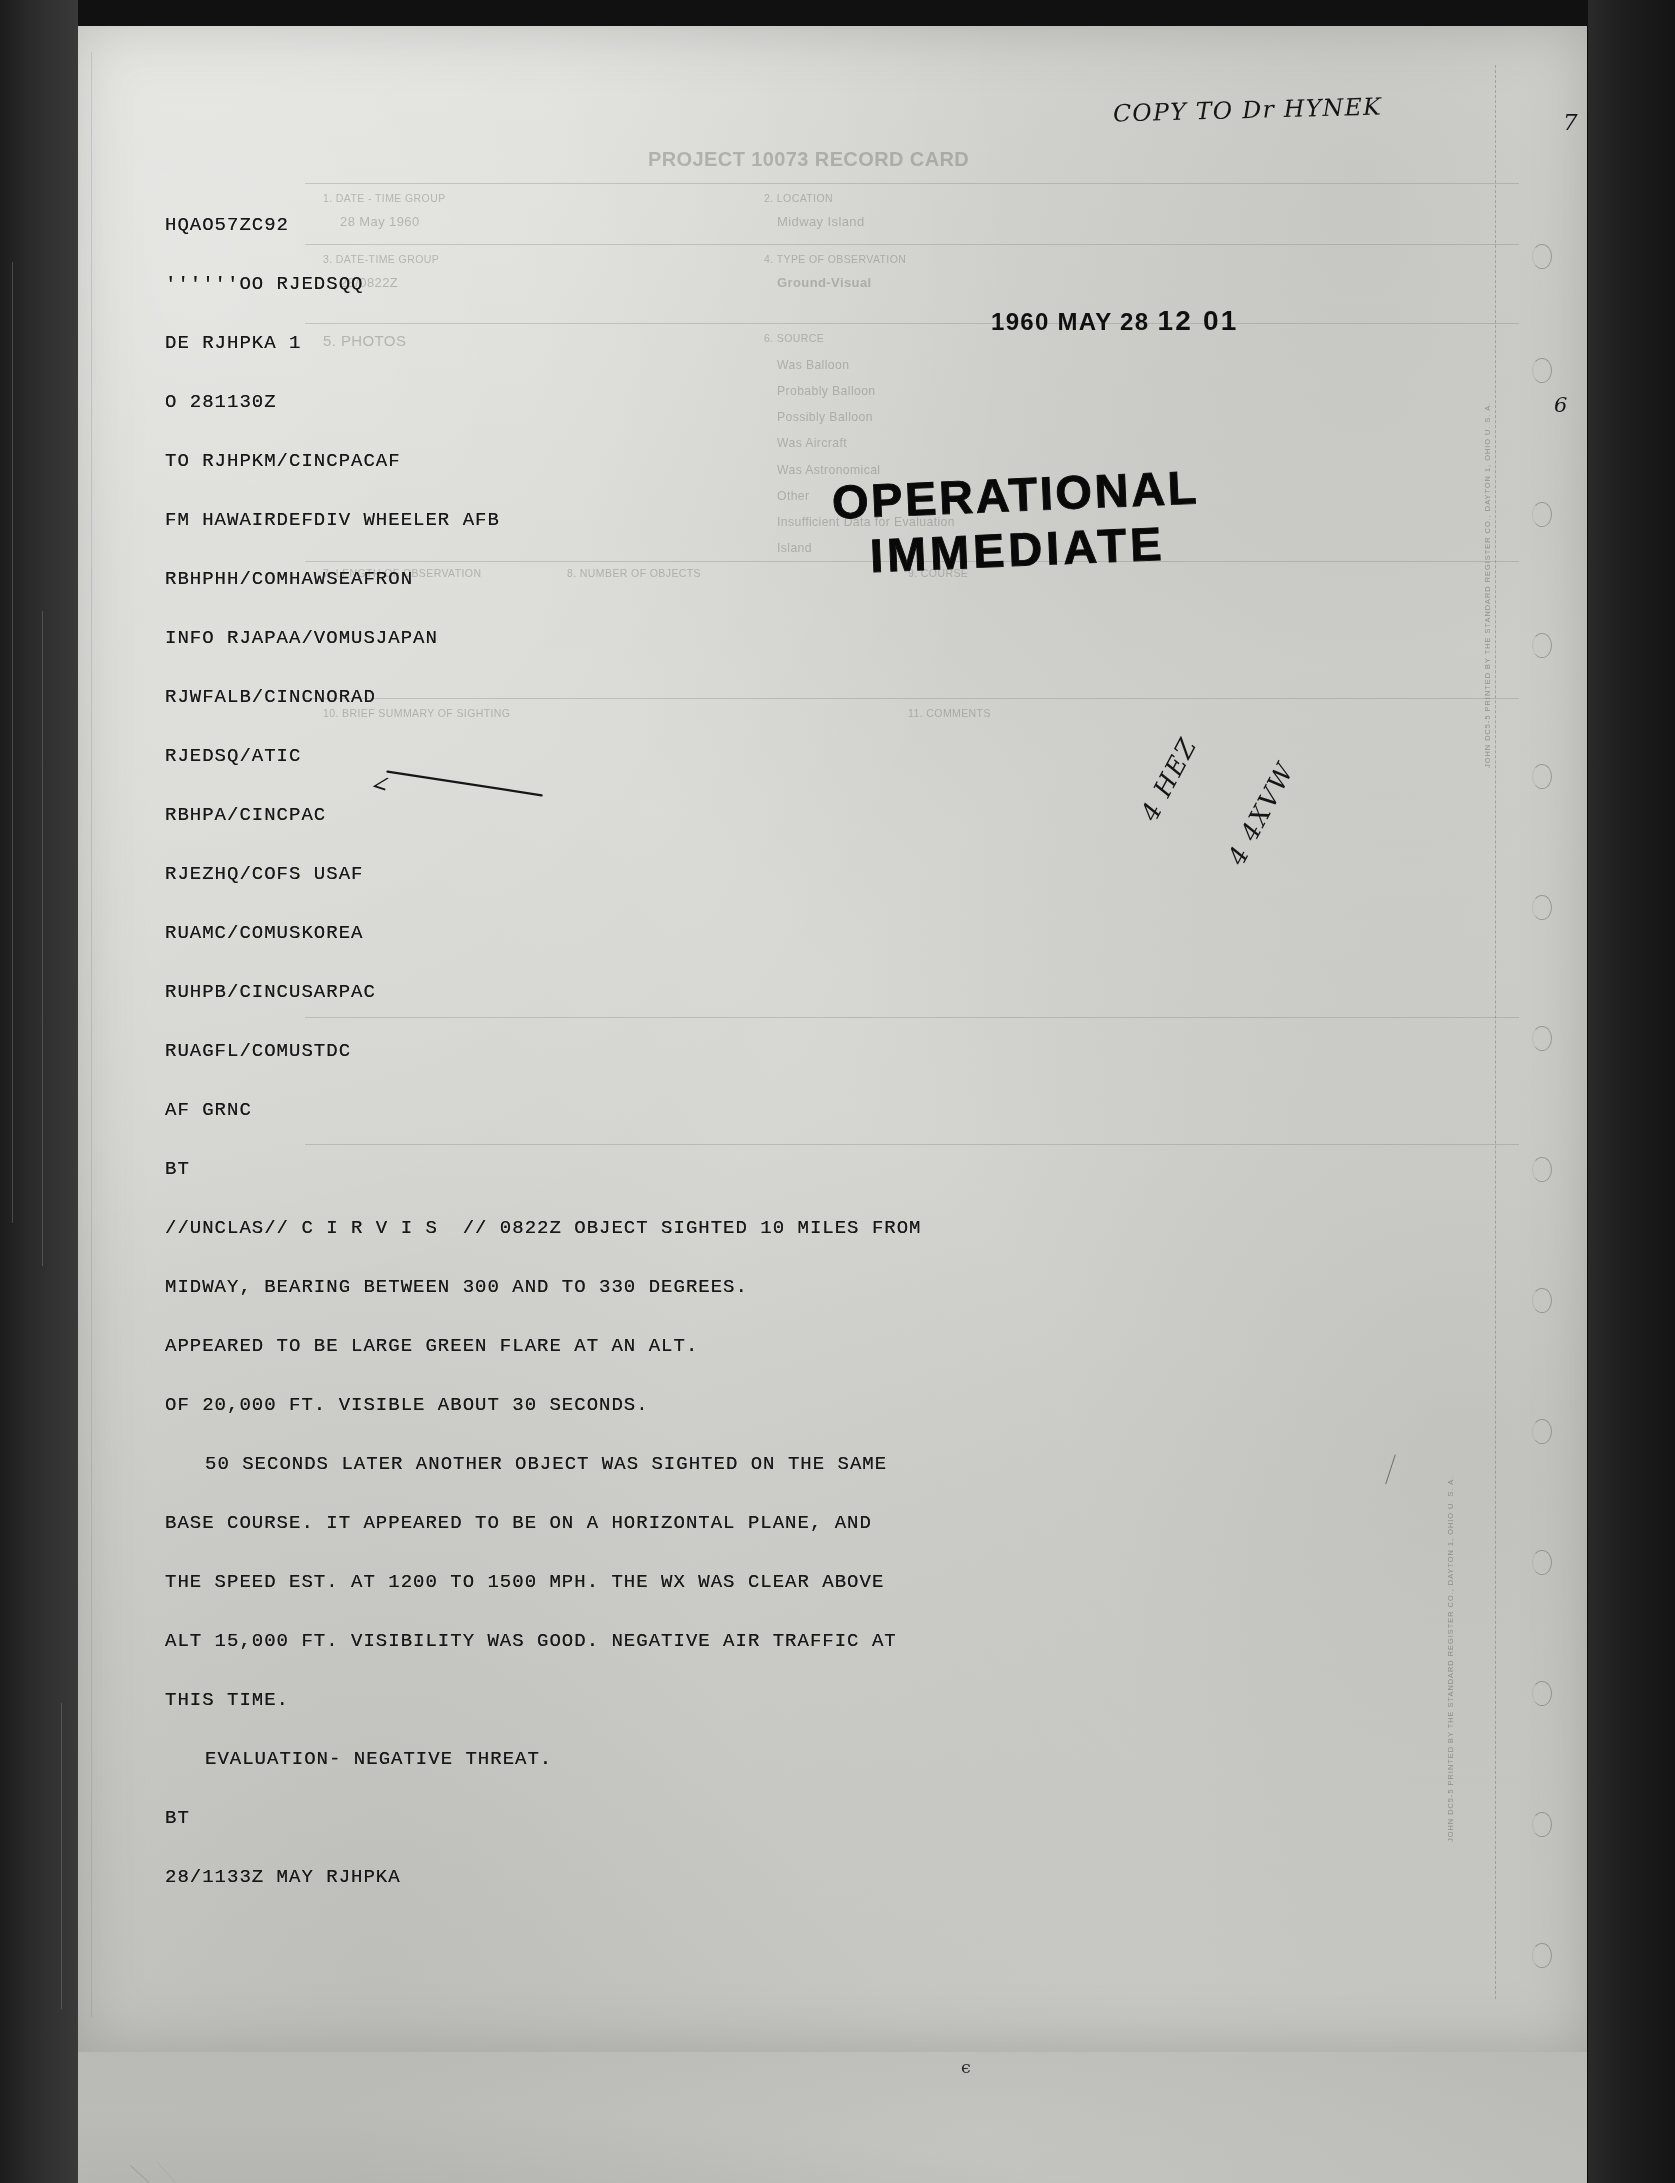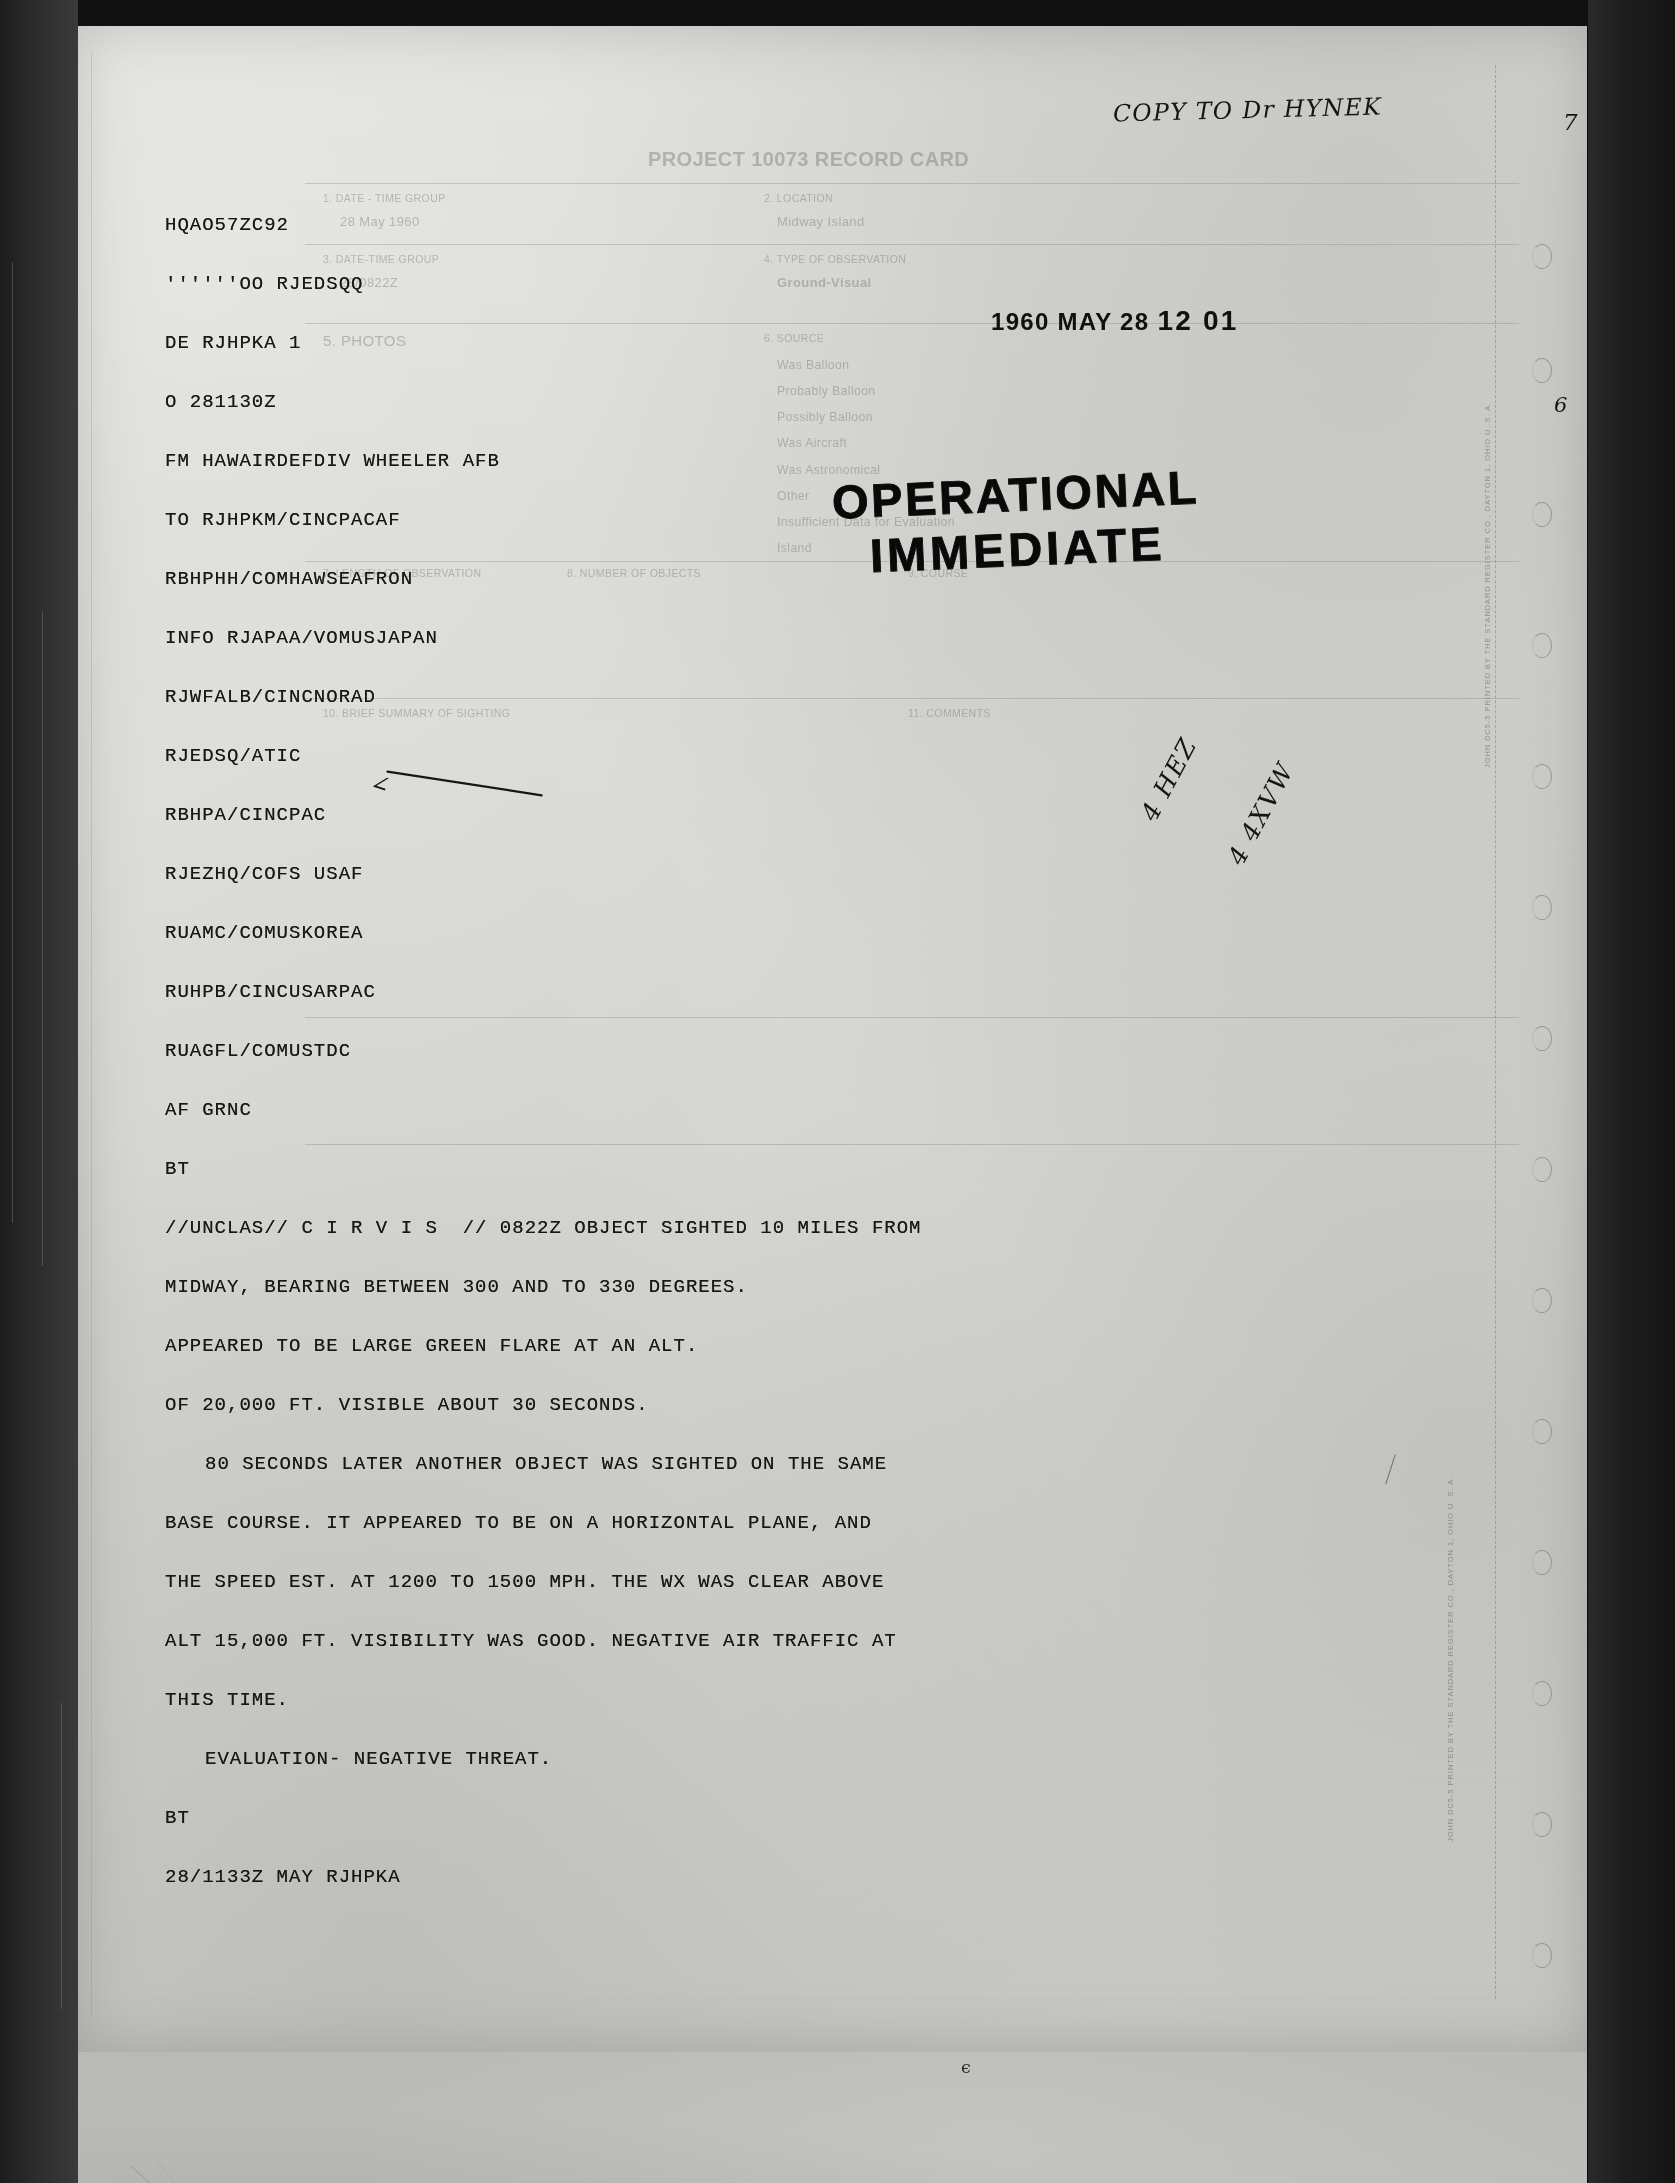--- a/index.html
+++ b/index.html
@@ -364,40 +364,40 @@
     <div id="opstamp">
       <div class="l1">OPERATIONAL</div>
       <div class="l2">IMMEDIATE</div>
     </div>
 
     <div id="teletype">
       <div class="tline">HQAO57ZC92</div>
       <div class="tline">''''''OO RJEDSQQ</div>
       <div class="tline">DE RJHPKA 1</div>
       <div class="tline">O 281130Z</div>
+      <div class="tline">TO RJHPKM/CINCPACAF</div>
       <div class="tline">FM HAWAIRDEFDIV WHEELER AFB</div>
-      <div class="tline">TO RJHPKM/CINCPACAF</div>
       <div class="tline">RBHPHH/COMHAWSEAFRON</div>
       <div class="tline">INFO RJAPAA/VOMUSJAPAN</div>
       <div class="tline">RJWFALB/CINCNORAD</div>
       <div class="tline">RJEDSQ/ATIC</div>
       <div class="tline">RBHPA/CINCPAC</div>
       <div class="tline">RJEZHQ/COFS USAF</div>
       <div class="tline">RUAMC/COMUSKOREA</div>
       <div class="tline">RUHPB/CINCUSARPAC</div>
       <div class="tline">RUAGFL/COMUSTDC</div>
       <div class="tline">AF GRNC</div>
       <div class="tline">BT</div>
 
       <div class="tline">//UNCLAS// C I R V I S  // 0822Z OBJECT SIGHTED 10 MILES FROM</div>
       <div class="tline">MIDWAY, BEARING BETWEEN 300 AND TO 330 DEGREES.</div>
       <div class="tline">APPEARED TO BE LARGE GREEN FLARE AT AN ALT.</div>
       <div class="tline">OF 20,000 FT. VISIBLE ABOUT 30 SECONDS.</div>
 
-      <div class="tline indent1">80 SECONDS LATER ANOTHER OBJECT WAS SIGHTED ON THE SAME</div>
+      <div class="tline indent1">50 SECONDS LATER ANOTHER OBJECT WAS SIGHTED ON THE SAME</div>
       <div class="tline">BASE COURSE. IT APPEARED TO BE ON A HORIZONTAL PLANE, AND</div>
       <div class="tline">THE SPEED EST. AT 1200 TO 1500 MPH. THE WX WAS CLEAR ABOVE</div>
       <div class="tline">ALT 15,000 FT. VISIBILITY WAS GOOD. NEGATIVE AIR TRAFFIC AT</div>
       <div class="tline">THIS TIME.</div>
 
       <div class="tline indent1">EVALUATION- NEGATIVE THREAT.</div>
 
       <div class="tline">BT</div>
       <div class="tline">28/1133Z MAY RJHPKA</div>
     </div>

